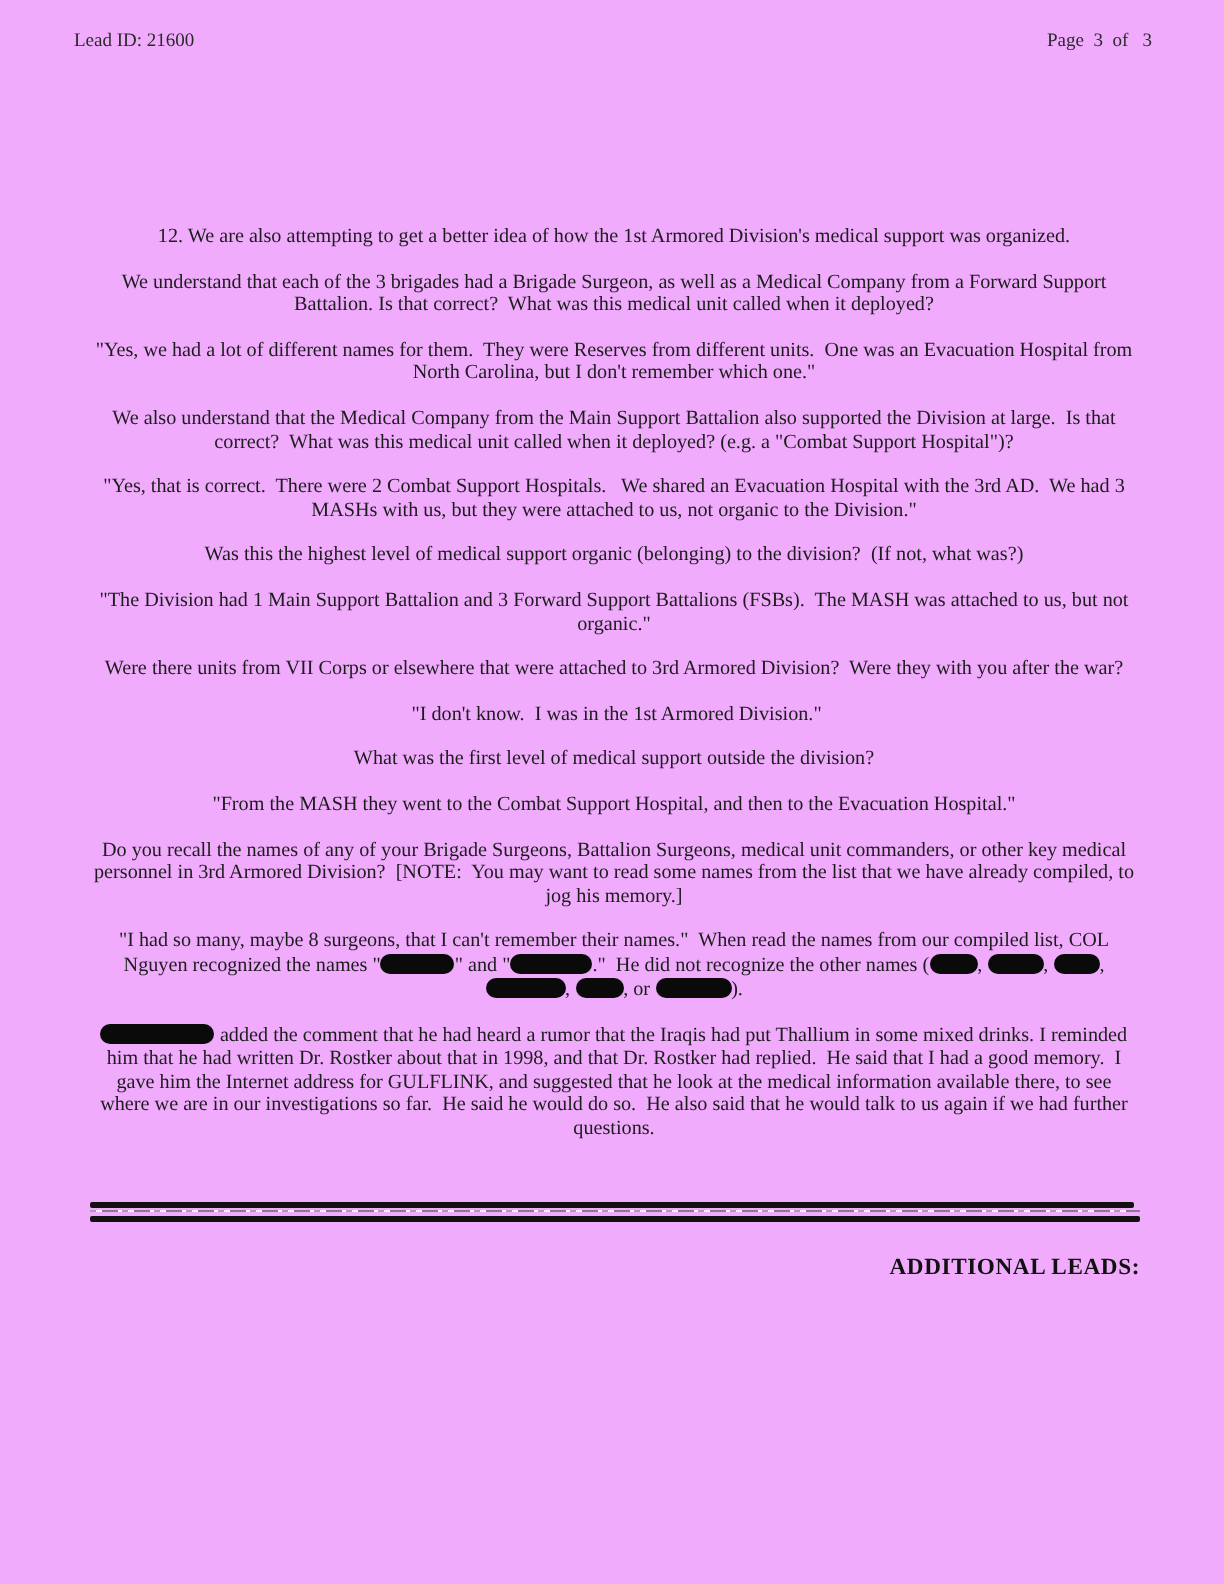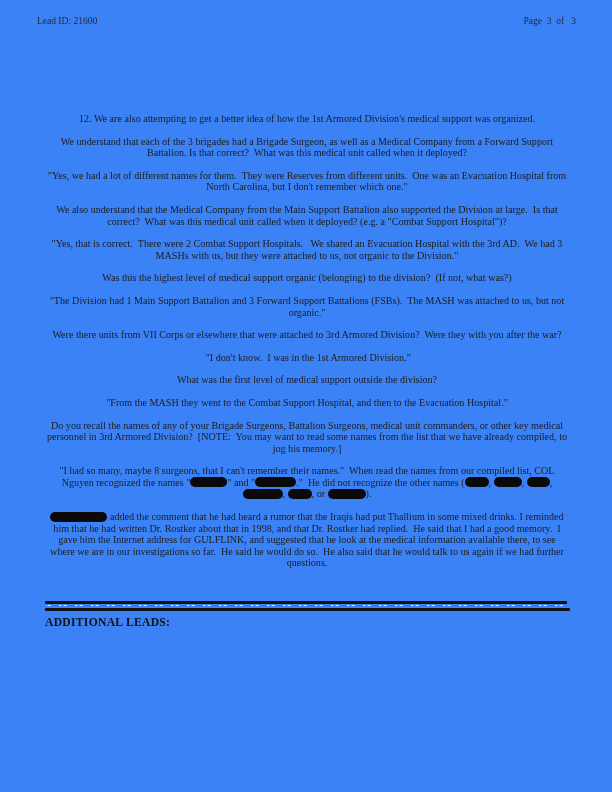--- a/index.html
+++ b/index.html
@@ -4,21 +4,21 @@
 <style>
   html, body {
     margin: 0;
     padding: 0;
     background: #ffffff;
   }
   .page {
     position: relative;
     width: 612px;
     height: 792px;
-    background: #3b82f6;
+    background: #f0abfc;
     font-family: "Liberation Serif", "DejaVu Serif", serif;
     color: #1c1c1c;
     overflow: hidden;
   }
   .header {
     position: absolute;
     top: 16px;
     left: 37px;
     right: 36px;
     display: flex;
@@ -74,25 +74,26 @@
       #ffffff 3px, #ffffff 6px,
       #6f6f6f 6px, #6f6f6f 14px,
       #ffffff 14px, #ffffff 16px
     );
     opacity: 0.8;
   }
   .rule .bar.bottom {
     width: 525px;
   }
   .leads-title {
-    margin-top: 5px;
+    margin-top: 16px;
     font-weight: bold;
     font-size: 11.6px;
     letter-spacing: 0.3px;
     color: #111111;
+    text-align: right;
   }
 </style>
 </head>
 <body>
 
 <div class="page">
 
   <div class="header">
     <span>Lead ID: 21600</span>
     <span class="pagenum">Page  3  of   3</span>

